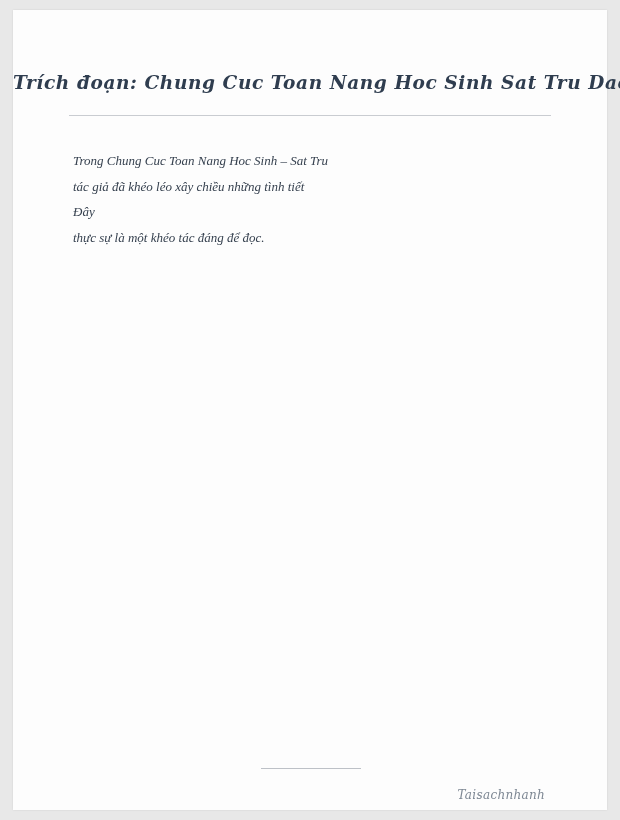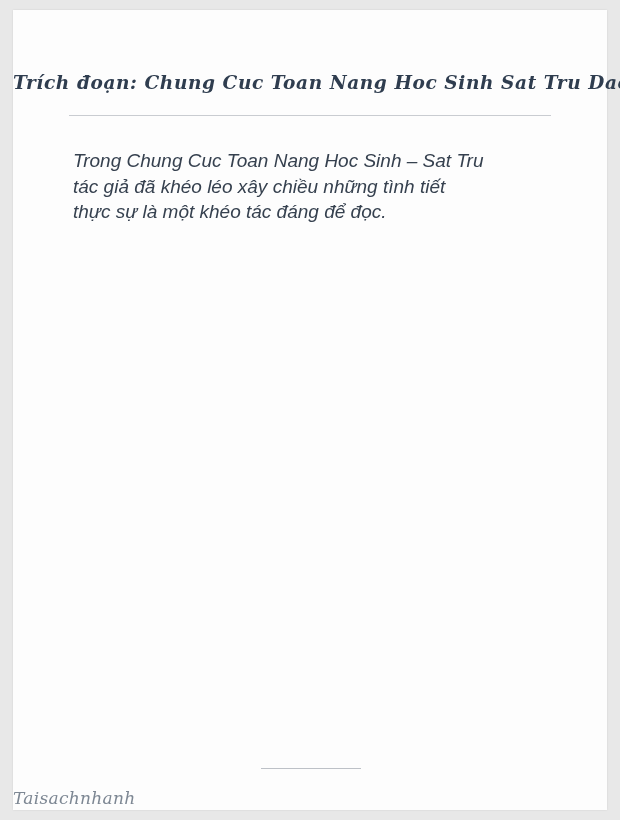--- a/index.html
+++ b/index.html
@@ -44,60 +44,61 @@
     height: 1px;
     background: #c9ccd1;
   }
   .body-block {
     position: absolute;
     left: 60px;
     top: 138px;
     width: 470px;
   }
   .body-line {
-    font-family: Liberation Sans, sans-serif;
+    font-family: Liberation Serif, serif;
     font-style: italic;
-    font-size: 19px;
+    font-size: 13px;
     line-height: 25.5px;
     color: #36414f;
     white-space: pre;
   }
   .footer-rule {
     position: absolute;
     left: 248px;
     top: 758px;
     width: 100px;
     height: 1px;
     background: #bdc1c7;
   }
   .footer-text {
     position: absolute;
     left: 0;
     top: 778px;
     width: 532px;
-    text-align: left;
+    text-align: right;
     font-family: "DejaVu Serif", serif;
     font-style: italic;
-    font-size: 17px;
+    font-size: 12px;
     letter-spacing: 0.3px;
     color: #7d8793;
     white-space: nowrap;
   }
 </style>
 </head>
 <body>
 
 <div id="page-wrap">
 
   <div class="doc-title">Trích đoạn: Chung Cuc Toan Nang Hoc Sinh Sat Tru Dao</div>
 
   <div class="title-rule"></div>
 
   <div class="body-block">
     <div class="body-line">Trong Chung Cuc Toan Nang Hoc Sinh – Sat Tru</div>
     <div class="body-line">tác giả đã khéo léo xây chiều những tình tiết</div>
+    <div class="body-line">Đây</div>
     <div class="body-line">thực sự là một khéo tác đáng để đọc.</div>
   </div>
 
   <div class="footer-rule"></div>
   <div class="footer-text">Taisachnhanh</div>
 
 </div>
 
 </body></html>

